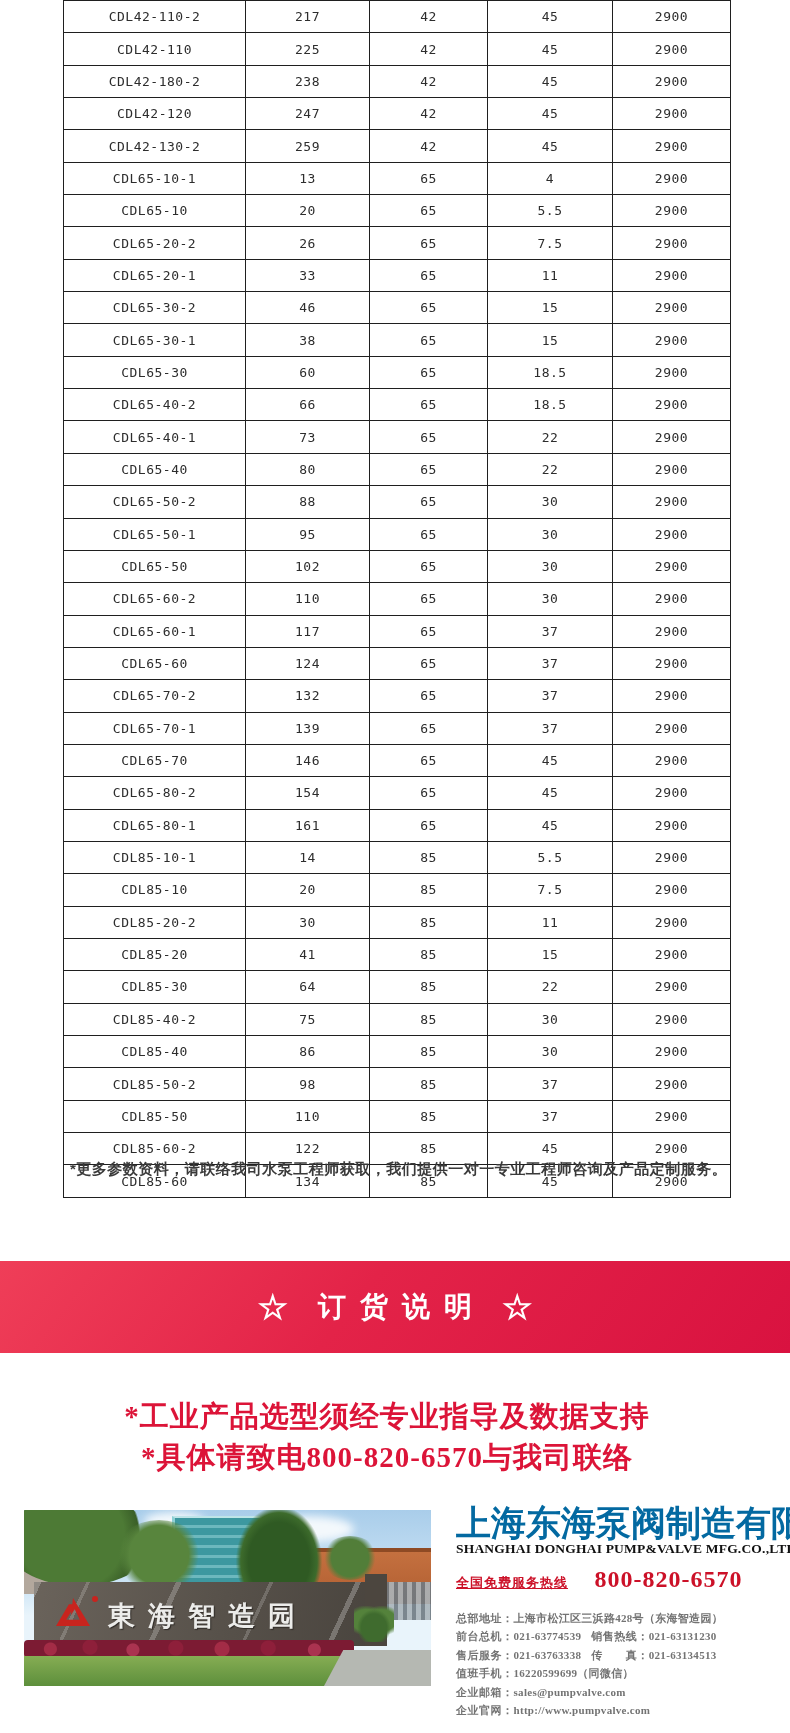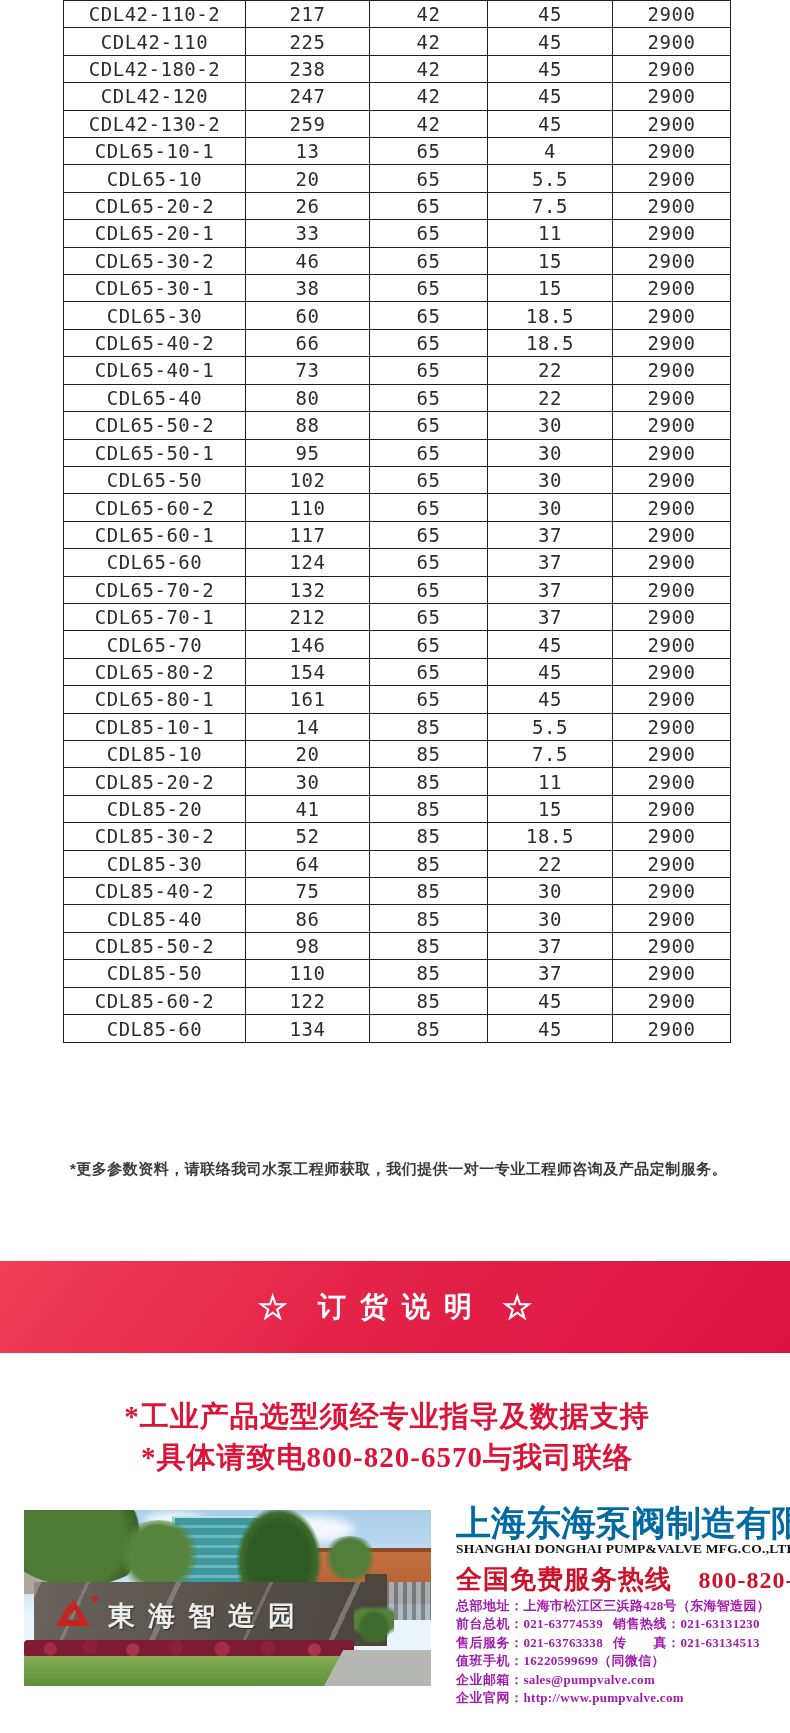--- a/index.html
+++ b/index.html
@@ -1,22 +1,22 @@
 <!DOCTYPE html>
 <html><head>
 <meta charset="utf-8">
 <style>
   * { margin:0; padding:0; box-sizing:border-box; }
   body { background:#ffffff; font-family:"Liberation Sans", sans-serif; }
   .page { position:relative; width:790px; height:1733px; background:#ffffff; overflow:hidden; }
 
   
-  .spec-table { position:absolute; left:63px; top:0; width:667px; height:1043px;
+  .spec-table { position:absolute; left:63px; top:0; width:667px; height:1198px;
     border-collapse:collapse; table-layout:fixed;
-    font-family:"DejaVu Sans Mono", monospace; font-size:19px; color:#2d2d2d; }
+    font-family:"DejaVu Sans Mono", monospace; font-size:13px; color:#2d2d2d; }
   .spec-table td { border:1.4px solid #1f1f1f; text-align:center; vertical-align:middle;
     padding:0; letter-spacing:0.5px; }
   .spec-table col:nth-child(1){ width:182px; }
   .spec-table col:nth-child(2){ width:124px; }
   .spec-table col:nth-child(3){ width:118px; }
   .spec-table col:nth-child(4){ width:125px; }
   .spec-table col:nth-child(5){ width:118px; }
 
   
   .table-note { position:absolute; left:70px; top:1160px; width:660px;
@@ -80,25 +80,25 @@
     background:linear-gradient(#86ad53, #5d8f3c); }
   .pavement { position:absolute; left:300px; top:140px; width:107px; height:36px;
     background:#b5b8b2; clip-path:polygon(18% 0, 100% 0, 100% 100%, 0 100%); }
 
   .company-block { position:absolute; left:456px; top:1506px; width:320px; }
   .company-cn { font-size:35px; font-weight:800; color:#0369a1; line-height:33px;
     white-space:nowrap; letter-spacing:0; }
   .company-en { font-family:"Liberation Serif", serif; font-size:13.5px; font-weight:700;
     color:#111111; line-height:20px; white-space:nowrap; letter-spacing:0.2px; }
   .hotline { margin-top:6px; color:#cc1128; white-space:nowrap; line-height:28px; }
-  .hotline-label { font-size:26px; font-weight:800; letter-spacing:1px; }
+  .hotline-label { font-size:13px; font-weight:800; letter-spacing:1px;text-decoration:underline; }
   .hotline-number { font-family:"Liberation Serif", serif; font-size:24px; font-weight:800;
     margin-left:22px; letter-spacing:1px; }
-  .contact-lines { margin-top:0; font-family:"Liberation Serif", serif; font-size:13px;
-    font-weight:700; color:#a21caf; line-height:18.4px; }
+  .contact-lines { margin-top:12px; font-family:"Liberation Serif", serif; font-size:11px;
+    font-weight:700; color:#737373; line-height:18.4px; }
   .info-line { white-space:nowrap; }
   .info-label { letter-spacing:0.5px; }
   .info-value { margin-right:10px; letter-spacing:0.3px; }
 </style>
 </head>
 <body>
 
 <div class="page">
 
   <table class="spec-table">
@@ -259,21 +259,21 @@
         </tr>
         <tr>
           <td>CDL65-70-2</td>
           <td>132</td>
           <td>65</td>
           <td>37</td>
           <td>2900</td>
         </tr>
         <tr>
           <td>CDL65-70-1</td>
-          <td>212</td>
+          <td>139</td>
           <td>65</td>
           <td>37</td>
           <td>2900</td>
         </tr>
         <tr>
           <td>CDL65-70</td>
           <td>146</td>
           <td>65</td>
           <td>45</td>
           <td>2900</td>
@@ -311,27 +311,20 @@
           <td>30</td>
           <td>85</td>
           <td>11</td>
           <td>2900</td>
         </tr>
         <tr>
           <td>CDL85-20</td>
           <td>41</td>
           <td>85</td>
           <td>15</td>
-          <td>2900</td>
-        </tr>
-        <tr>
-          <td>CDL85-30-2</td>
-          <td>52</td>
-          <td>85</td>
-          <td>18.5</td>
           <td>2900</td>
         </tr>
         <tr>
           <td>CDL85-30</td>
           <td>64</td>
           <td>85</td>
           <td>22</td>
           <td>2900</td>
         </tr>
         <tr>

